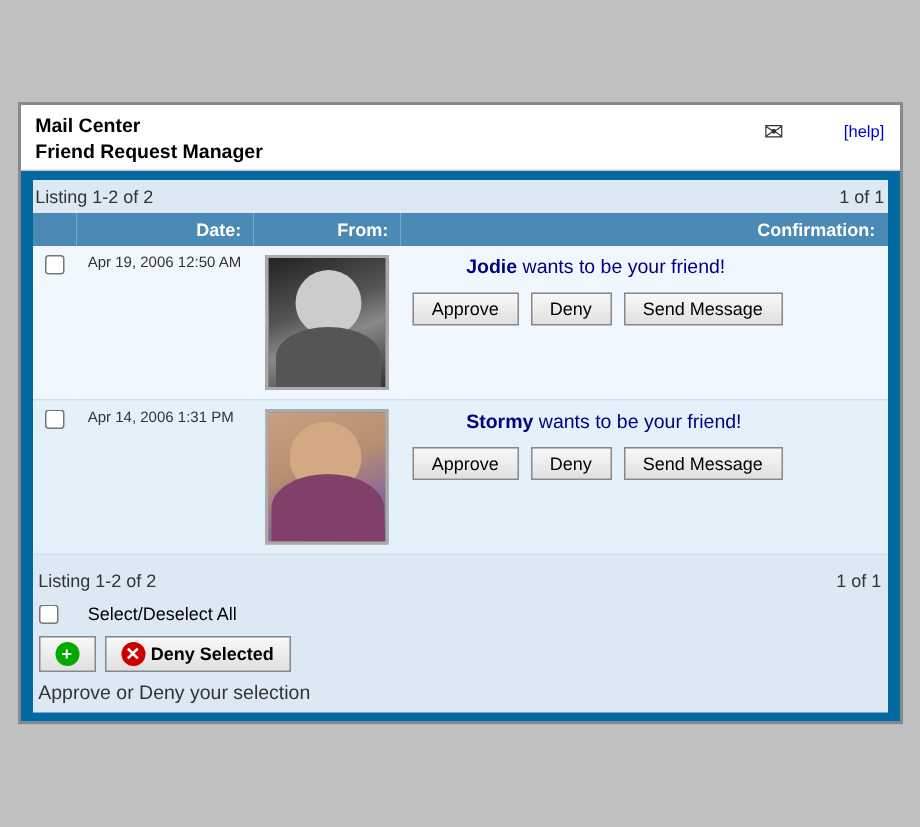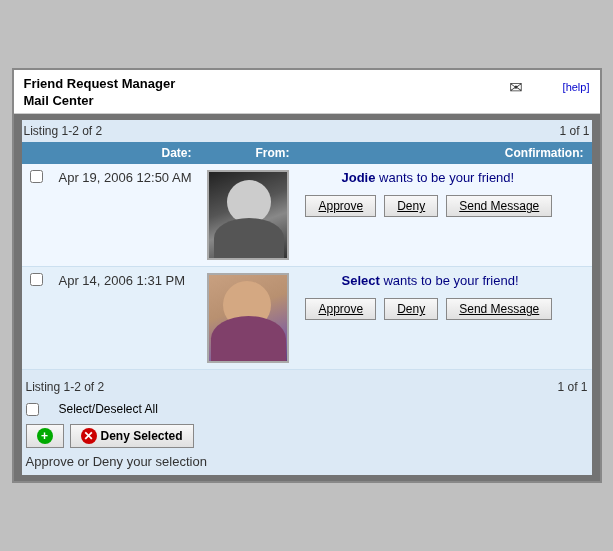--- a/index.html
+++ b/index.html
@@ -43,21 +43,21 @@
     .title-right .mail-icon {
       font-size: 16px;
     }
     .title-right a {
       color: #0000cc;
       text-decoration: none;
       padding-left: 36px;
     }
     .content {
       padding: 6px 8px;
-      background: #737373;
+      background: #0369a1;
     }
     .listing-bar {
       display: flex;
       justify-content: space-between;
       font-size: 12px;
       color: #333;
       padding: 4px 2px;
       background: #dce9f5;
     }
     .table {
@@ -153,24 +153,23 @@
       display: flex;
       gap: 8px;
     }
     .action-btn {
       padding: 3px 12px;
       border: 1px solid #888;
       background: linear-gradient(to bottom, #f8f8f8, #e0e0e0);
       cursor: pointer;
       font-size: 12px;
       color: #000;
-      text-decoration: underline;
     }
     .date-cell {
-      font-size: 13px;
+      font-size: 10px;
       color: #333;
       white-space: nowrap;
       width: 80px;
     }
     .check-cell {
       width: 24px;
       text-align: center;
     }
     .footer-section {
       padding: 6px 2px 4px 2px;
@@ -237,22 +236,22 @@
       padding: 2px 2px;
     }
   </style>
 </head>
 <body>
 
 <div class="window">
 
   <div class="title-bar">
     <div class="title-main">
+      <div>Mail Center</div>
       <div>Friend Request Manager</div>
-      <div>Mail Center</div>
     </div>
     <div class="title-right">
       <span class="mail-icon">✉</span>
       <a href="#">[help]</a>
     </div>
   </div>
 
   <div class="content">
 
     <div class="listing-bar">
@@ -294,21 +293,21 @@
         <tr class="row-odd">
           <td class="check-cell">
             <input type="checkbox" style="">
           </td>
           <td class="date-cell">Apr 14, 2006 1:31 PM</td>
           <td class="photo-cell">
             <div class="photo-person2"></div>
           </td>
           <td class="confirmation-cell">
             <div class="friend-msg">
-              <strong>Select</strong><span> wants to be your friend!</span>
+              <strong>Stormy</strong><span> wants to be your friend!</span>
             </div>
             <div class="action-buttons">
               <button class="action-btn">Approve</button>
               <button class="action-btn">Deny</button>
               <button class="action-btn">Send Message</button>
             </div>
           </td>
         </tr>
       </tbody>
     </table>

